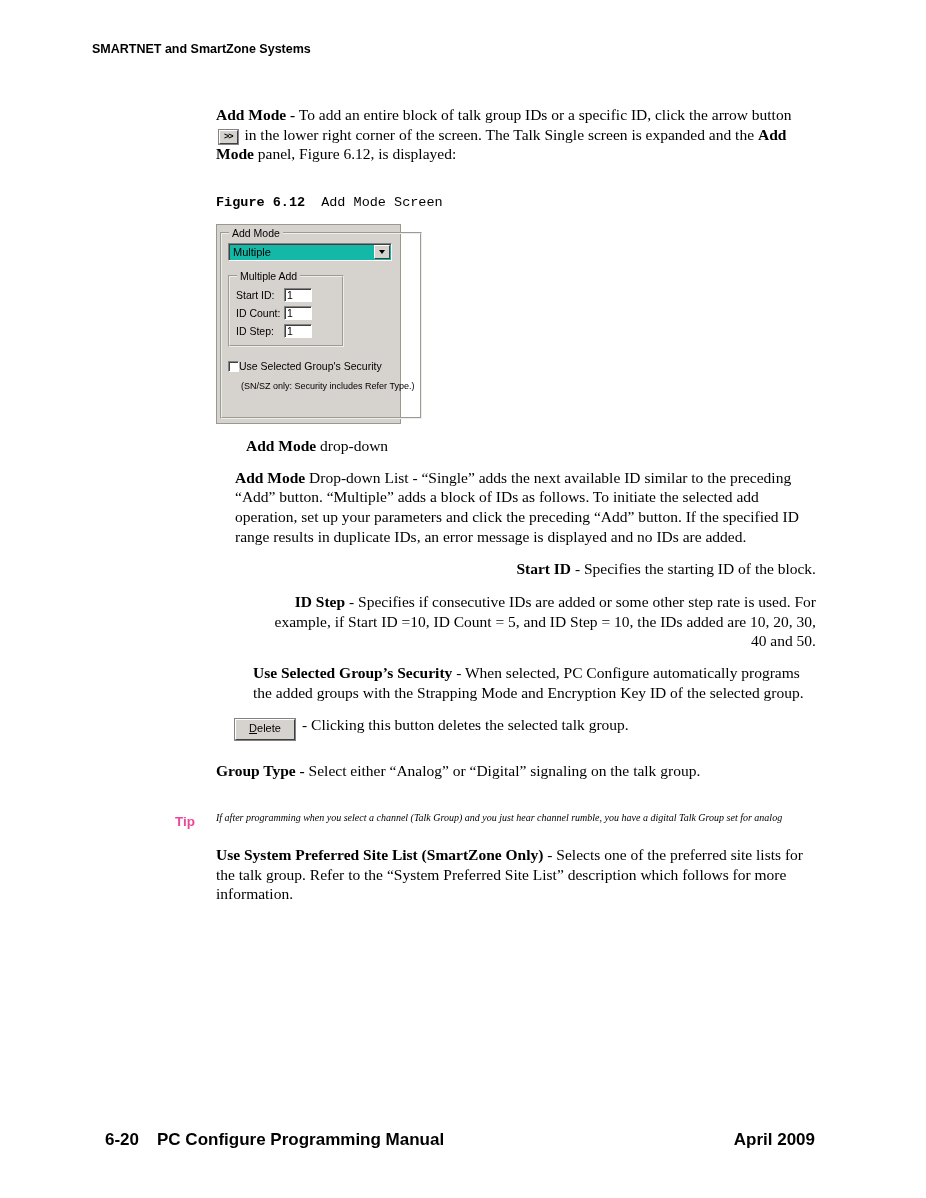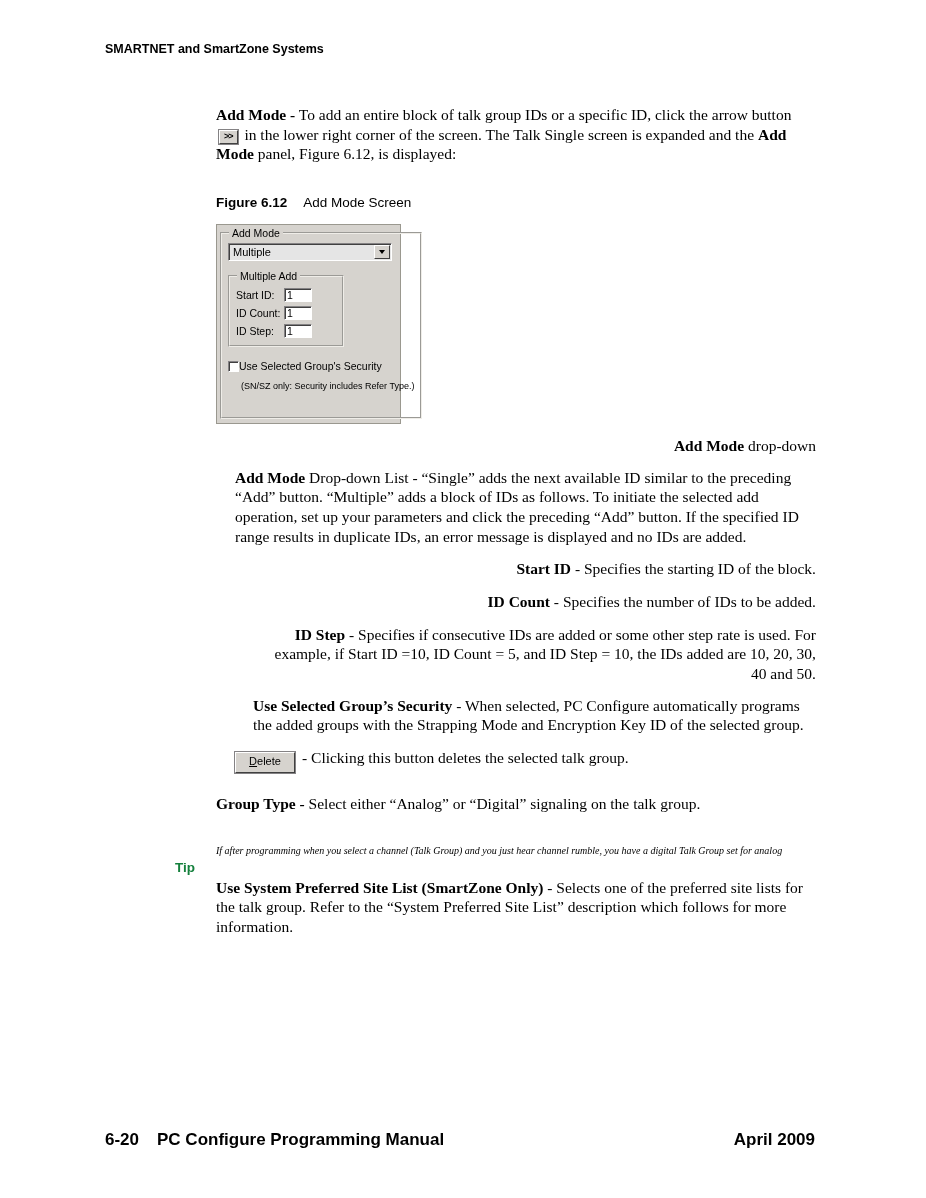--- a/index.html
+++ b/index.html
@@ -4,56 +4,56 @@
 <style>
   * { box-sizing: border-box; }
   html,body { margin:0; padding:0; background:#888; }
   .page {
     position:relative; width:926px; height:1198px; margin:0 auto;
     background:#ffffff; color:#000;
     font-family:"Liberation Serif", serif;
     overflow:hidden;
   }
   .hdr {
-    position:absolute; top:42px; left:105px;
+    position:absolute; top:42px; left:92px;
     font-family:"Liberation Sans", sans-serif; font-weight:bold; font-size:12.5px;
   }
   .content { position:absolute; top:105px; left:216px; width:600px; }
   .body-text { font-size:15.5px; line-height:1.27; margin:0; }
   b { font-weight:bold; }
 
   
   .mini-btn {
     display:inline-block; background:#d6d3ce;
     border:1px solid; border-color:#fff #404040 #404040 #fff;
     box-shadow:0 0 0 1px #848284;
     font-family:"Liberation Sans", sans-serif; font-size:9px; font-weight:bold;
     padding:1px 4px 2px 4px; margin:0 3px; line-height:1; letter-spacing:-1px;
     vertical-align:1px; cursor:default;
   }
 
-  .fig-caption { margin-top:31px; font-family:Liberation Sans, sans-serif; font-size:13.5px; }
+  .fig-caption { margin-top:31px; font-family:Liberation Mono, monospace; font-size:13.5px; }
   .fig-caption .cap-text { margin-left:16px; }
 
   
   .dialog {
     margin-top:14px; width:185px; height:200px;
     background:#d6d3ce; border:1px solid #9a988f;
     font-family:"Liberation Sans", sans-serif; color:#000;
     padding:1px 3px;
   }
   fieldset { margin:0; }
   .gb {
     border:2px groove #efede8; padding:2px 6px 4px 6px;
   }
   .gb-outer { height:192px; margin-top:1px; }
   legend { font-size:10.5px; padding:0 3px; margin-left:1px; }
   .combo {
     display:flex; align-items:center; width:164px; height:18px;
-    background:#e5e5e5; border:1px solid; border-color:#848284 #fff #fff #848284;
+    background:#14b8a6; border:1px solid; border-color:#848284 #fff #fff #848284;
     box-shadow:inset 1px 1px 0 #404040; margin-top:2px;
   }
   .combo-value { flex:1; font-size:11px; padding-left:4px; }
   .combo-btn {
     width:16px; height:14px; margin-right:1px; background:#d6d3ce;
     border:1px solid; border-color:#fff #404040 #404040 #fff;
     display:flex; align-items:center; justify-content:center;
   }
   .arrow-down {
     width:0; height:0;
@@ -71,40 +71,40 @@
   }
   .check-row { display:flex; align-items:center; gap:0; margin-top:13px; font-size:10.5px; }
   .checkbox {
     width:11px; height:11px; background:#fff; flex:0 0 auto;
     border:1px solid; border-color:#848284 #fff #fff #848284;
     box-shadow:inset 1px 1px 0 #404040;
   }
   .dialog-note { font-size:9px; margin:9px 0 0 13px; white-space:nowrap; }
 
   
-  .sec-heading { margin-top:12px; margin-left:30px;text-align:right; }
+  .sec-heading { margin-top:12px; margin-left:30px; }
   .sec-para    { margin-top:12px; margin-left:19px; }
   .item        { margin-top:13px; margin-left:56px;text-align:right; }
   .security    { margin-top:12px; margin-left:37px; }
   .delete-line { margin-top:13px; margin-left:19px; }
   .grouptype   { margin-top:21px; }
   .syspref     { margin-top:21px; }
 
   .btn-delete {
     display:inline-block; background:#d6d3ce; text-align:center;
     border:1px solid; border-color:#fff #404040 #404040 #fff;
     box-shadow:0 0 0 1px #848284;
     font-family:Liberation Sans, sans-serif; font-size:11px;
     width:60px; padding:2px 0 3px 0; margin-right:7px; vertical-align:-2px; cursor:default;
   }
   .btn-delete::first-letter { text-decoration:underline; }
 
   .tip-block { position:relative; margin-top:30px; }
   .tip-label {
-    position:absolute; left:-41px; top:16px; color:#15803d;
+    position:absolute; left:-41px; top:3px; color:#ec4899;
     font-family:"Liberation Sans", sans-serif; font-weight:bold; font-size:13.5px;
   }
   .tip-text { font-style:italic; font-size:10px; line-height:1.3; }
 
   .footer {
     position:absolute; top:1130px; left:105px; right:111px;
     font-family:"Liberation Sans", sans-serif; font-weight:bold; font-size:17px;
   }
   .footer-left  { float:left; }
   .footer-right { float:right; }
@@ -158,21 +158,20 @@
         <div class="dialog-note">(SN/SZ only:  Security includes Refer Type.)</div>
       </fieldset>
     </div>
 
     <p class="body-text sec-heading"><b>Add Mode</b><span> drop-down</span></p>
 
     <p class="body-text sec-para"><b>Add Mode</b><span> Drop-down List - “Single” adds the next available ID similar to the preceding “Add” button. “Multiple” adds a block of IDs as follows. To initiate the selected add operation, set up your parameters and click the preceding “Add” button. If the specified ID range results in duplicate IDs, an error message is displayed and no IDs are added.</span></p>
 
     <p class="body-text item"><b>Start ID</b><span> - Specifies the starting ID of the block.</span></p>
 
-    <p class="body-text item"><b>ID Count</b><span> - Specifies the number of IDs to be added.</span></p>
 
     <p class="body-text item"><b>ID Step</b><span> - Specifies if consecutive IDs are added or some other step rate is used. For example, if Start ID =10, ID Count = 5, and ID Step = 10, the IDs added are 10, 20, 30, 40 and 50.</span></p>
 
     <p class="body-text security"><b>Use Selected Group’s Security</b><span> - When selected, PC Configure automatically programs the added groups with the Strapping Mode and Encryption Key ID of the selected group.</span></p>
 
     <p class="body-text delete-line"><span class="btn-delete">Delete</span><span>- Clicking this button deletes the selected talk group.</span></p>
 
     <p class="body-text grouptype"><b>Group Type -</b><span> Select either “Analog” or “Digital” signaling on the talk group.</span></p>
 
     <div class="tip-block">

